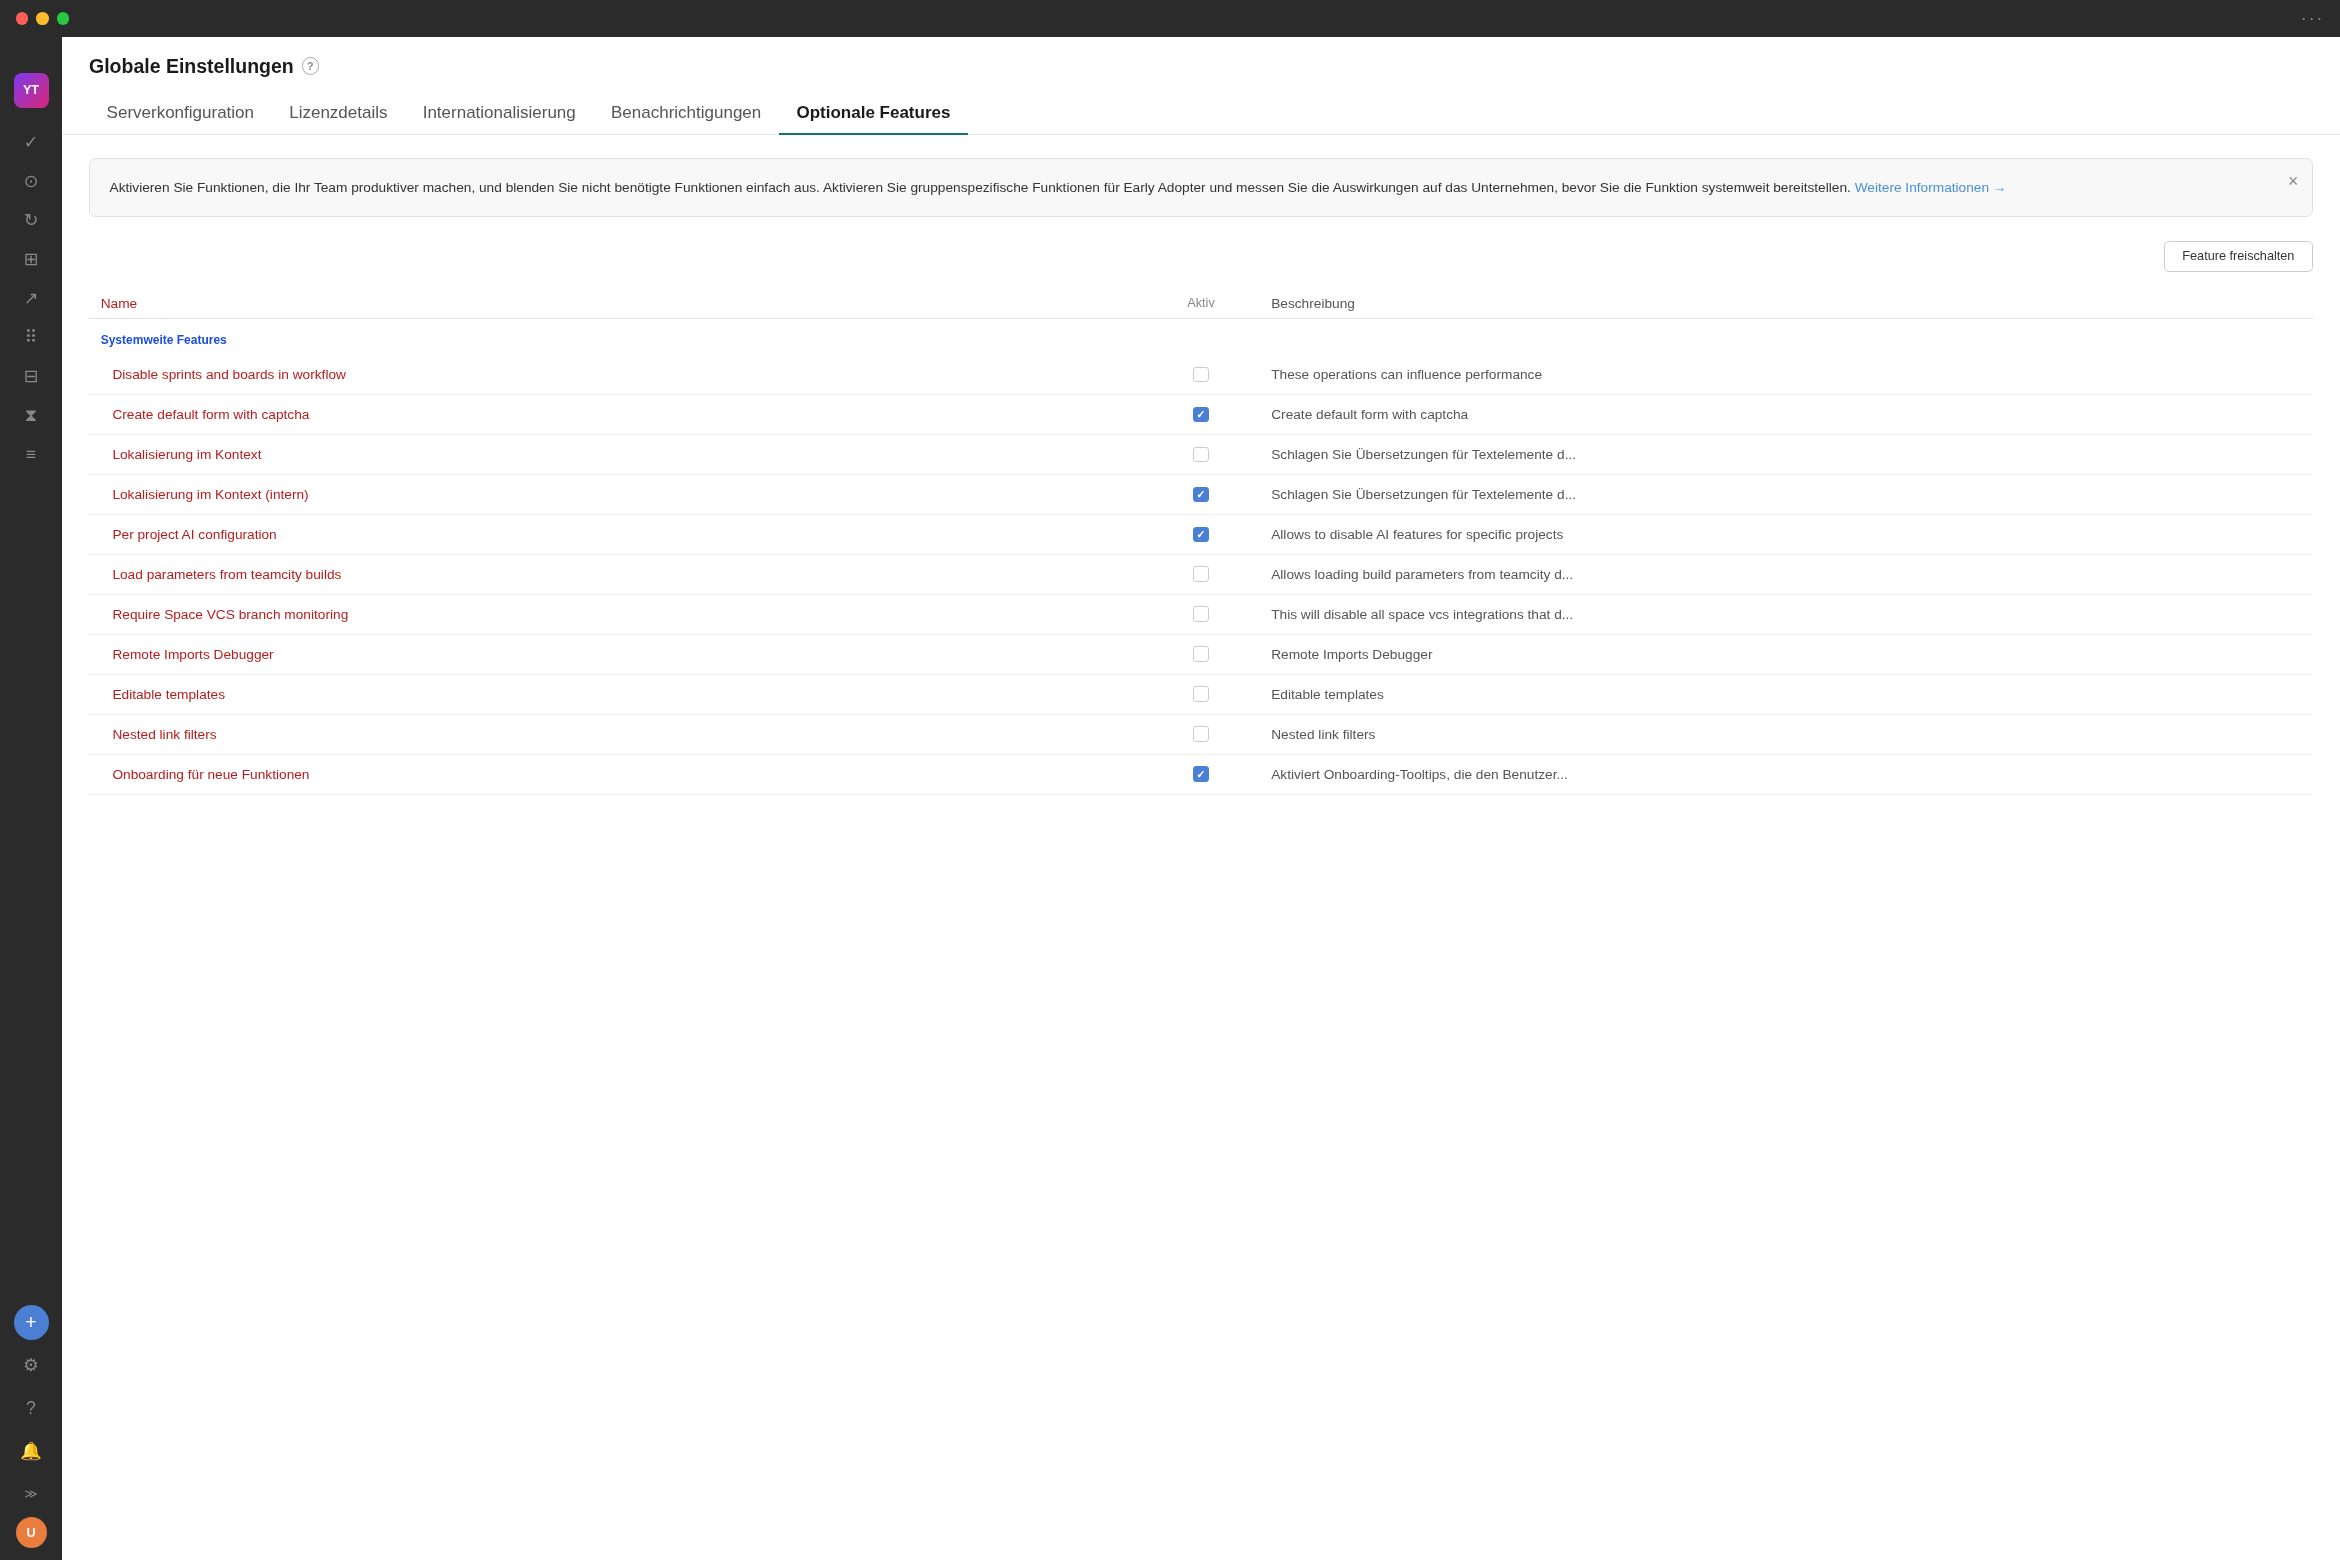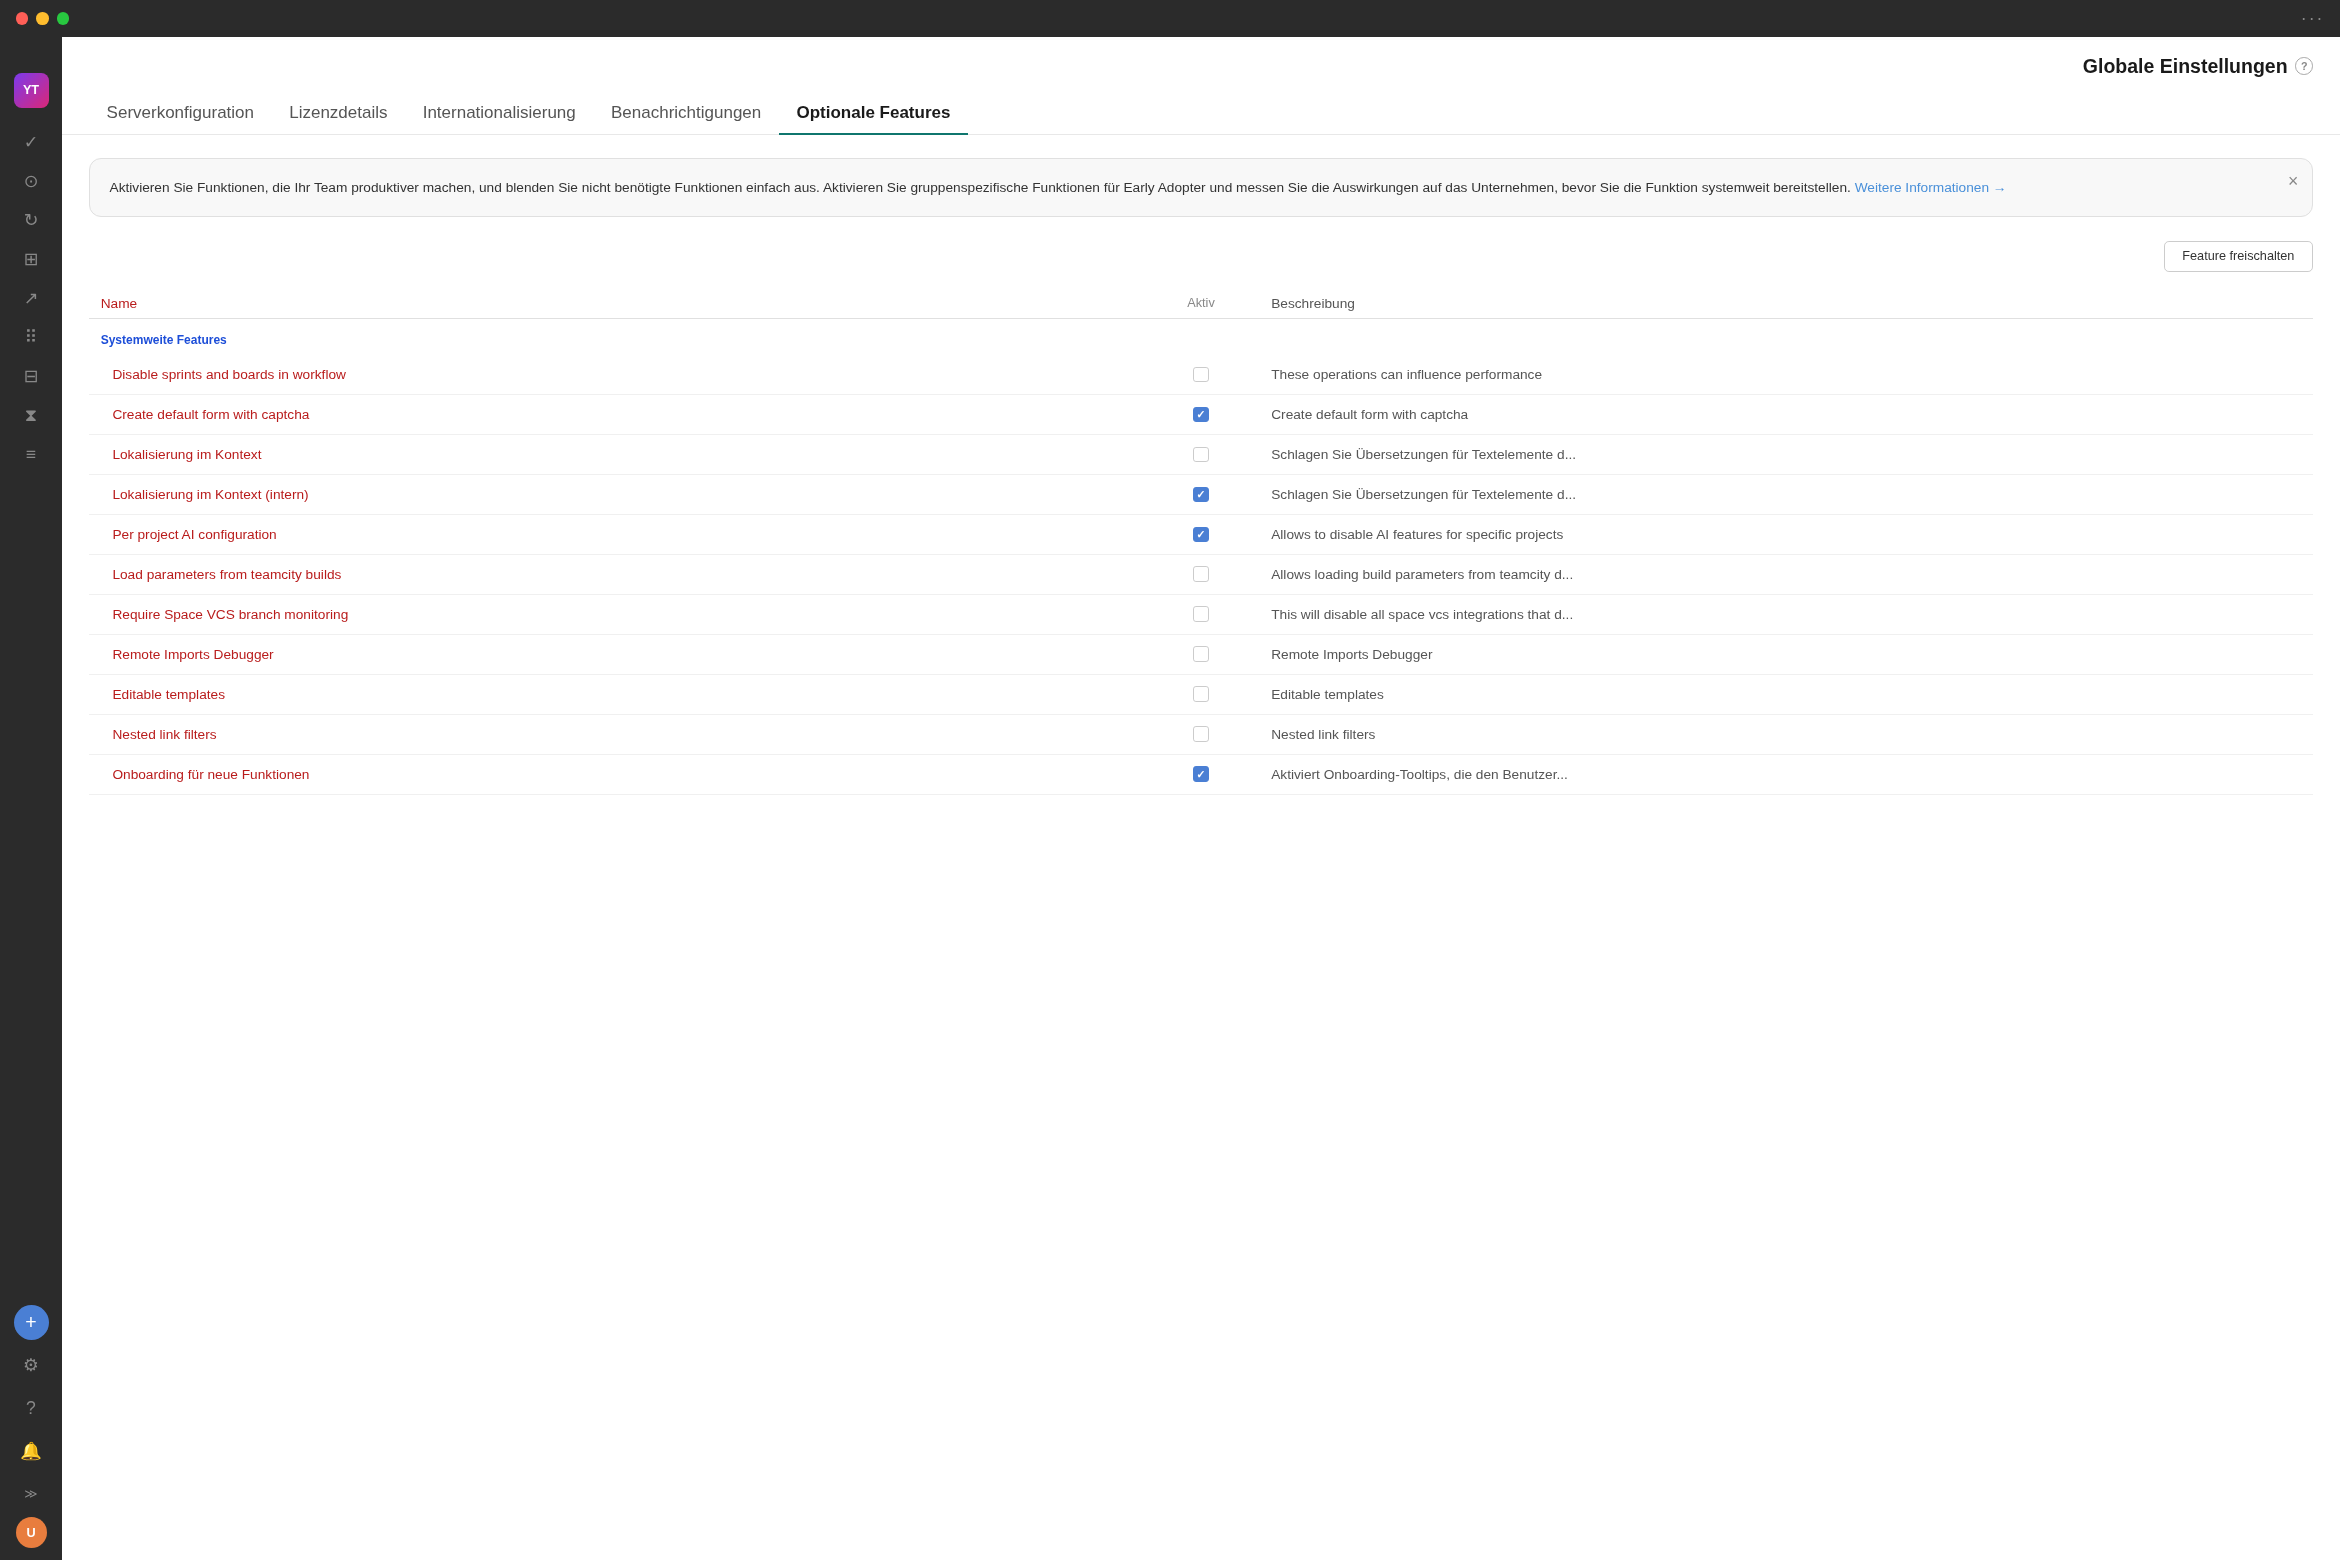--- a/index.html
+++ b/index.html
@@ -55,41 +55,40 @@
     }
 
     .header {
       padding: 17.6px 27px 0;
       border-bottom: 1px solid #e8e8e8;
     }
     .header-title {
       display: flex; align-items: center; gap: 7.8px;
       font-size: 19.5px; font-weight: 600; color: #1a1a1a;
       margin-bottom: 15.6px;
-      justify-content: flex-end;
     }
     .help-icon {
       width: 17.6px; height: 17.6px; border-radius: 50%; border: 1.5px solid #aaa;
       display: flex; align-items: center; justify-content: center;
       font-size: 10.7px; color: #888; cursor: pointer;
     }
     .tabs { display: flex; gap: 0; }
     .tab {
       padding: 9.8px 17.6px; font-size: 17px; color: #555; cursor: pointer;
       border-bottom: 2px solid transparent; margin-bottom: -1px;
       white-space: nowrap;
     }
     .tab.active { color: #1a1a1a; font-weight: 600; border-bottom: 2px solid #0f766e; text-align: center; }
 
     .content {
       flex: 1; overflow-y: auto; padding: 23.4px 27px;
     }
 
     .info-banner {
-      background: #f8f8f8; border: 1px solid #e0e0e0; border-radius: 12px;
+      background: #f8f8f8; border: 1px solid #e0e0e0; border-radius: 7px;
       padding: 17.6px 19.5px; margin-bottom: 23.4px;
       position: relative; font-size: 13.7px; color: #333; line-height: 1.6;
     }
     .info-banner .close-btn {
       position: absolute; top: 11.7px; right: 13.7px;
       background: none; border: none; font-size: 17.6px; color: #888; cursor: pointer;
     }
     .info-link { color: #4a90d9; text-decoration: none; }
 
     .action-bar {

